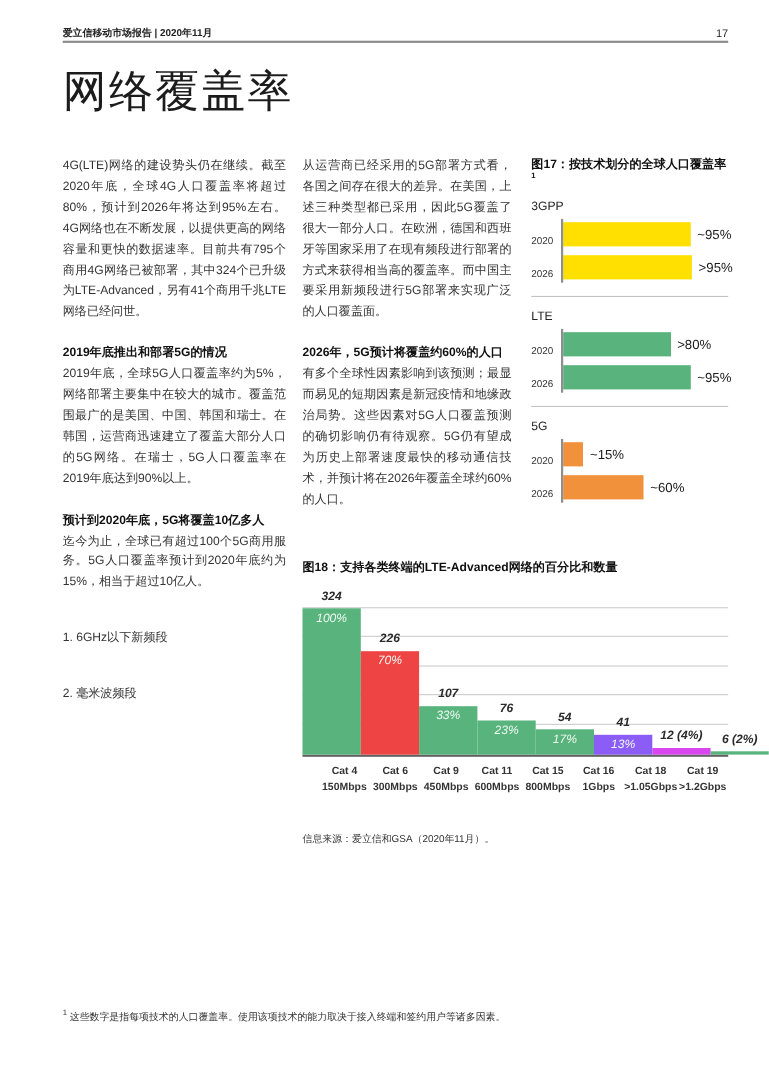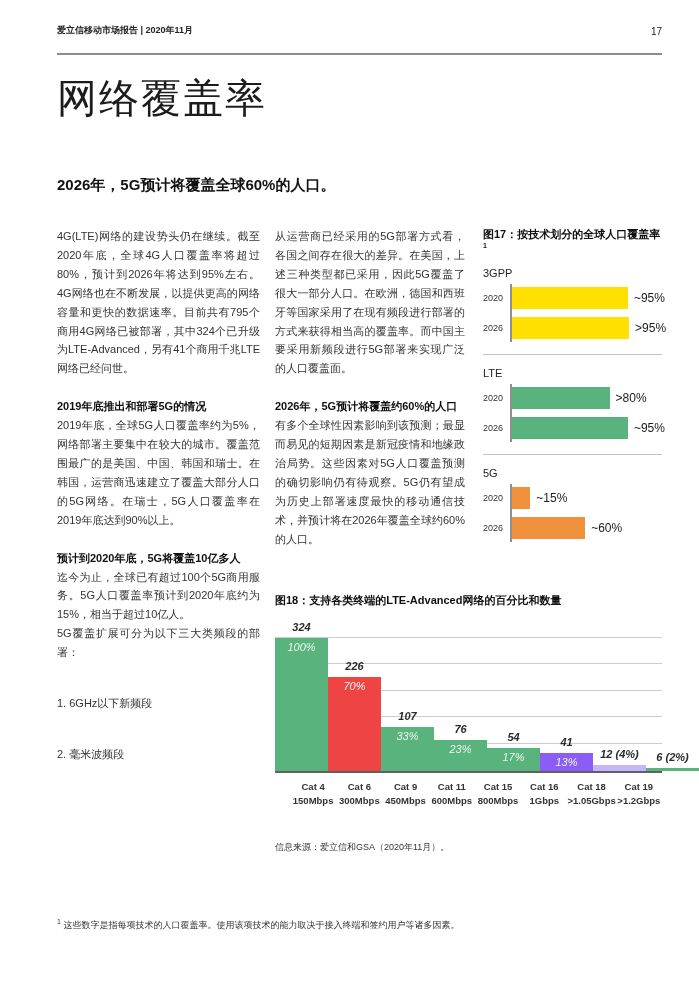--- a/index.html
+++ b/index.html
@@ -3,21 +3,21 @@
 <meta charset="utf-8">
 <style>
   html,body{margin:0;padding:0;background:#fff;}
   .page{
     position:relative;width:699px;height:982px;background:#ffffff;overflow:hidden;
     font-family:"Liberation Sans","DejaVu Sans",sans-serif;color:#333;
   }
   .content{position:absolute;left:57px;top:24px;width:605px;}
   
   .hdr{display:flex;justify-content:space-between;align-items:flex-end;
-       padding-bottom:16px;border-bottom:2px solid #8c8c8c;}
+       padding-bottom:0;border-bottom:2px solid #8c8c8c;}
   .hdr-left{font-size:9px;font-weight:bold;color:#222;}
   .hdr-page{font-size:10px;color:#222;}
   
   h1.title{font-size:40px;font-weight:400;margin:16px 0 0;color:#1c1c1c;letter-spacing:2px;}
   .lede{margin-top:50px;font-size:15px;font-weight:bold;color:#111;}
   
   .body-grid{display:flex;margin-top:32px;}
   .col1{width:203px;flex:none;margin-right:15px;}
   .right-area{flex:1;min-width:0;}
   .row-top{display:flex;}
@@ -29,21 +29,21 @@
   .list-item{font-size:11px;line-height:1.72;color:#333;margin-top:32px;}
   
   .chart-title{font-size:11px;font-weight:bold;color:#101010;}
   .chart-title sup{font-size:7px;}
   
   .chart17 .chart-title{margin-bottom:10px;}
   .c17-group-label{font-size:11px;color:#222;margin:12px 0 7px;}
   .c17-sep{border-top:1px solid #c3c3c3;margin:15px 0 2px;}
   .c17-rows{position:relative;}
   .c17-axis{position:absolute;left:27px;top:-3px;bottom:-3px;width:2px;background:#8f8f8f;}
-  .c17-row{display:flex;align-items:center;margin:8px 0;}
+  .c17-row{display:flex;align-items:flex-end;margin:8px 0;}
   .c17-year{width:29px;flex:none;font-size:9px;color:#333;}
   .c17-track{width:122px;flex:none;display:flex;align-items:center;}
   .c17-bar{height:22px;flex:none;}
   .c17-val{margin-left:6px;font-size:12px;color:#1a1a1a;white-space:nowrap;}
   
   .chart18{margin-top:44px;}
   .c18-plot{position:relative;height:133px;margin-top:30px;border-bottom:2px solid #606060;}
   .c18-grid{position:absolute;left:0;right:0;height:1px;background:#cccccc;}
   .c18-bars{position:absolute;left:0;right:0;top:0;bottom:0;display:flex;align-items:flex-end;}
   .c18-cell{flex:1;display:flex;justify-content:center;align-items:flex-end;height:100%;}
@@ -64,31 +64,29 @@
 <div class="page">
   <div class="content">
 
     <div class="hdr">
       <span class="hdr-left">爱立信移动市场报告  |  2020年11月</span>
       <span class="hdr-page">17</span>
     </div>
 
     <h1 class="title">网络覆盖率</h1>
 
-    <div class="lede">2026年，5G预计将覆盖全球60%的人口。</div>
 
     <div class="body-grid">
 
       <div class="col1">
         <p class="body">4G(LTE)网络的建设势头仍在继续。截至2020年底，全球4G人口覆盖率将超过80%，预计到2026年将达到95%左右。4G网络也在不断发展，以提供更高的网络容量和更快的数据速率。目前共有795个商用4G网络已被部署，其中324个已升级为LTE-Advanced，另有41个商用千兆LTE网络已经问世。</p>
         <h4 class="section">2019年底推出和部署5G的情况</h4>
         <p class="body">2019年底，全球5G人口覆盖率约为5%，网络部署主要集中在较大的城市。覆盖范围最广的是美国、中国、韩国和瑞士。在韩国，运营商迅速建立了覆盖大部分人口的5G网络。在瑞士，5G人口覆盖率在2019年底达到90%以上。</p>
         <h4 class="section">预计到2020年底，5G将覆盖10亿多人</h4>
         <p class="body">迄今为止，全球已有超过100个5G商用服务。5G人口覆盖率预计到2020年底约为15%，相当于超过10亿人。</p>
-        <p class="body list-intro">5G覆盖扩展可分为以下三大类频段的部署：</p>
         <div class="list-item">1. 6GHz以下新频段</div>
         <div class="list-item">2. 毫米波频段</div>
       </div>
 
       <div class="right-area">
         <div class="row-top">
           <div class="col2">
             <p class="body">从运营商已经采用的5G部署方式看，各国之间存在很大的差异。在美国，上述三种类型都已采用，因此5G覆盖了很大一部分人口。在欧洲，德国和西班牙等国家采用了在现有频段进行部署的方式来获得相当高的覆盖率。而中国主要采用新频段进行5G部署来实现广泛的人口覆盖面。</p>
             <h4 class="section">2026年，5G预计将覆盖约60%的人口</h4>
             <p class="body">有多个全球性因素影响到该预测；最显而易见的短期因素是新冠疫情和地缘政治局势。这些因素对5G人口覆盖预测的确切影响仍有待观察。5G仍有望成为历史上部署速度最快的移动通信技术，并预计将在2026年覆盖全球约60%的人口。</p>
@@ -204,21 +202,21 @@
                     <div class="c18-pct">17%</div>
                   </div>
                 </div>
                 <div class="c18-cell">
                   <div class="c18-bar" style="height: 13%; background: #8b5cf6;">
                     <div class="c18-count">41</div>
                     <div class="c18-pct">13%</div>
                   </div>
                 </div>
                 <div class="c18-cell">
-                  <div class="c18-bar" style="height: 4%; background: #c4b5fd;">
+                  <div class="c18-bar" style="height: 4%; background: #d946ef;">
                     <div class="c18-count">12 (4%)</div>
                   </div>
                 </div>
                 <div class="c18-cell">
                   <div class="c18-bar" style="height: 2%; background: rgb(88, 179, 124);">
                     <div class="c18-count">6 (2%)</div>
                   </div>
                 </div>
               </div>
           </div>

